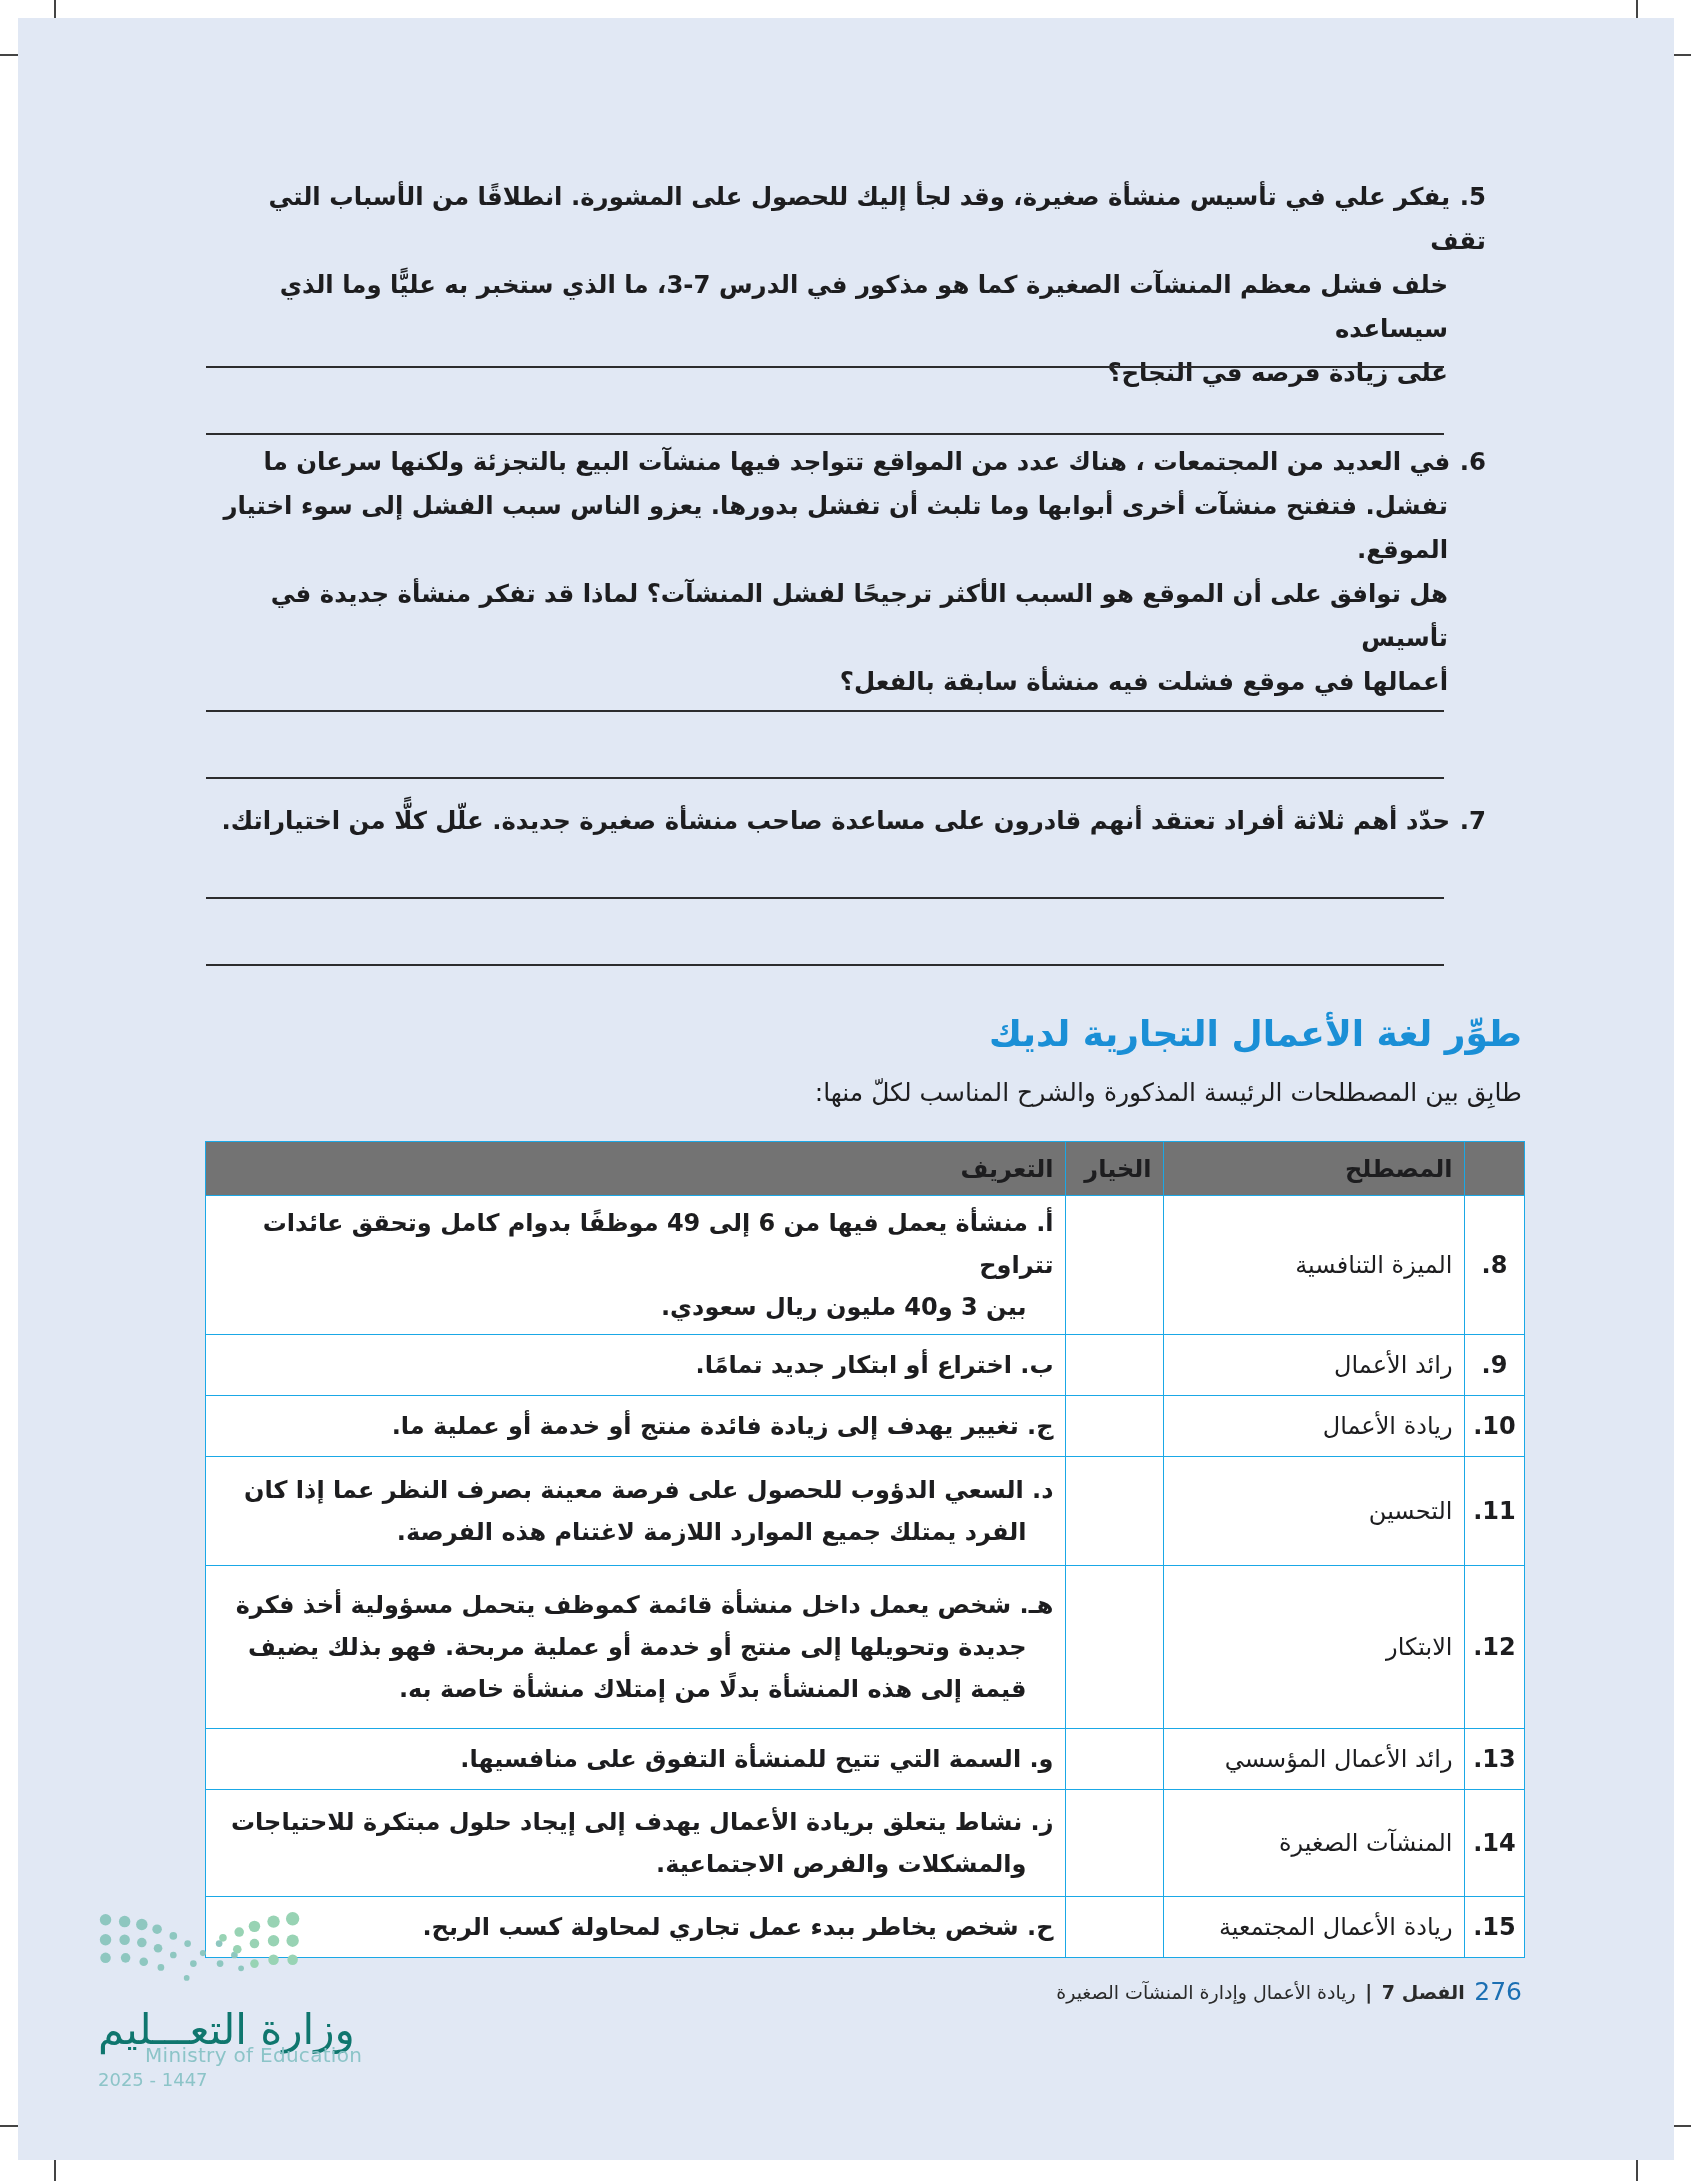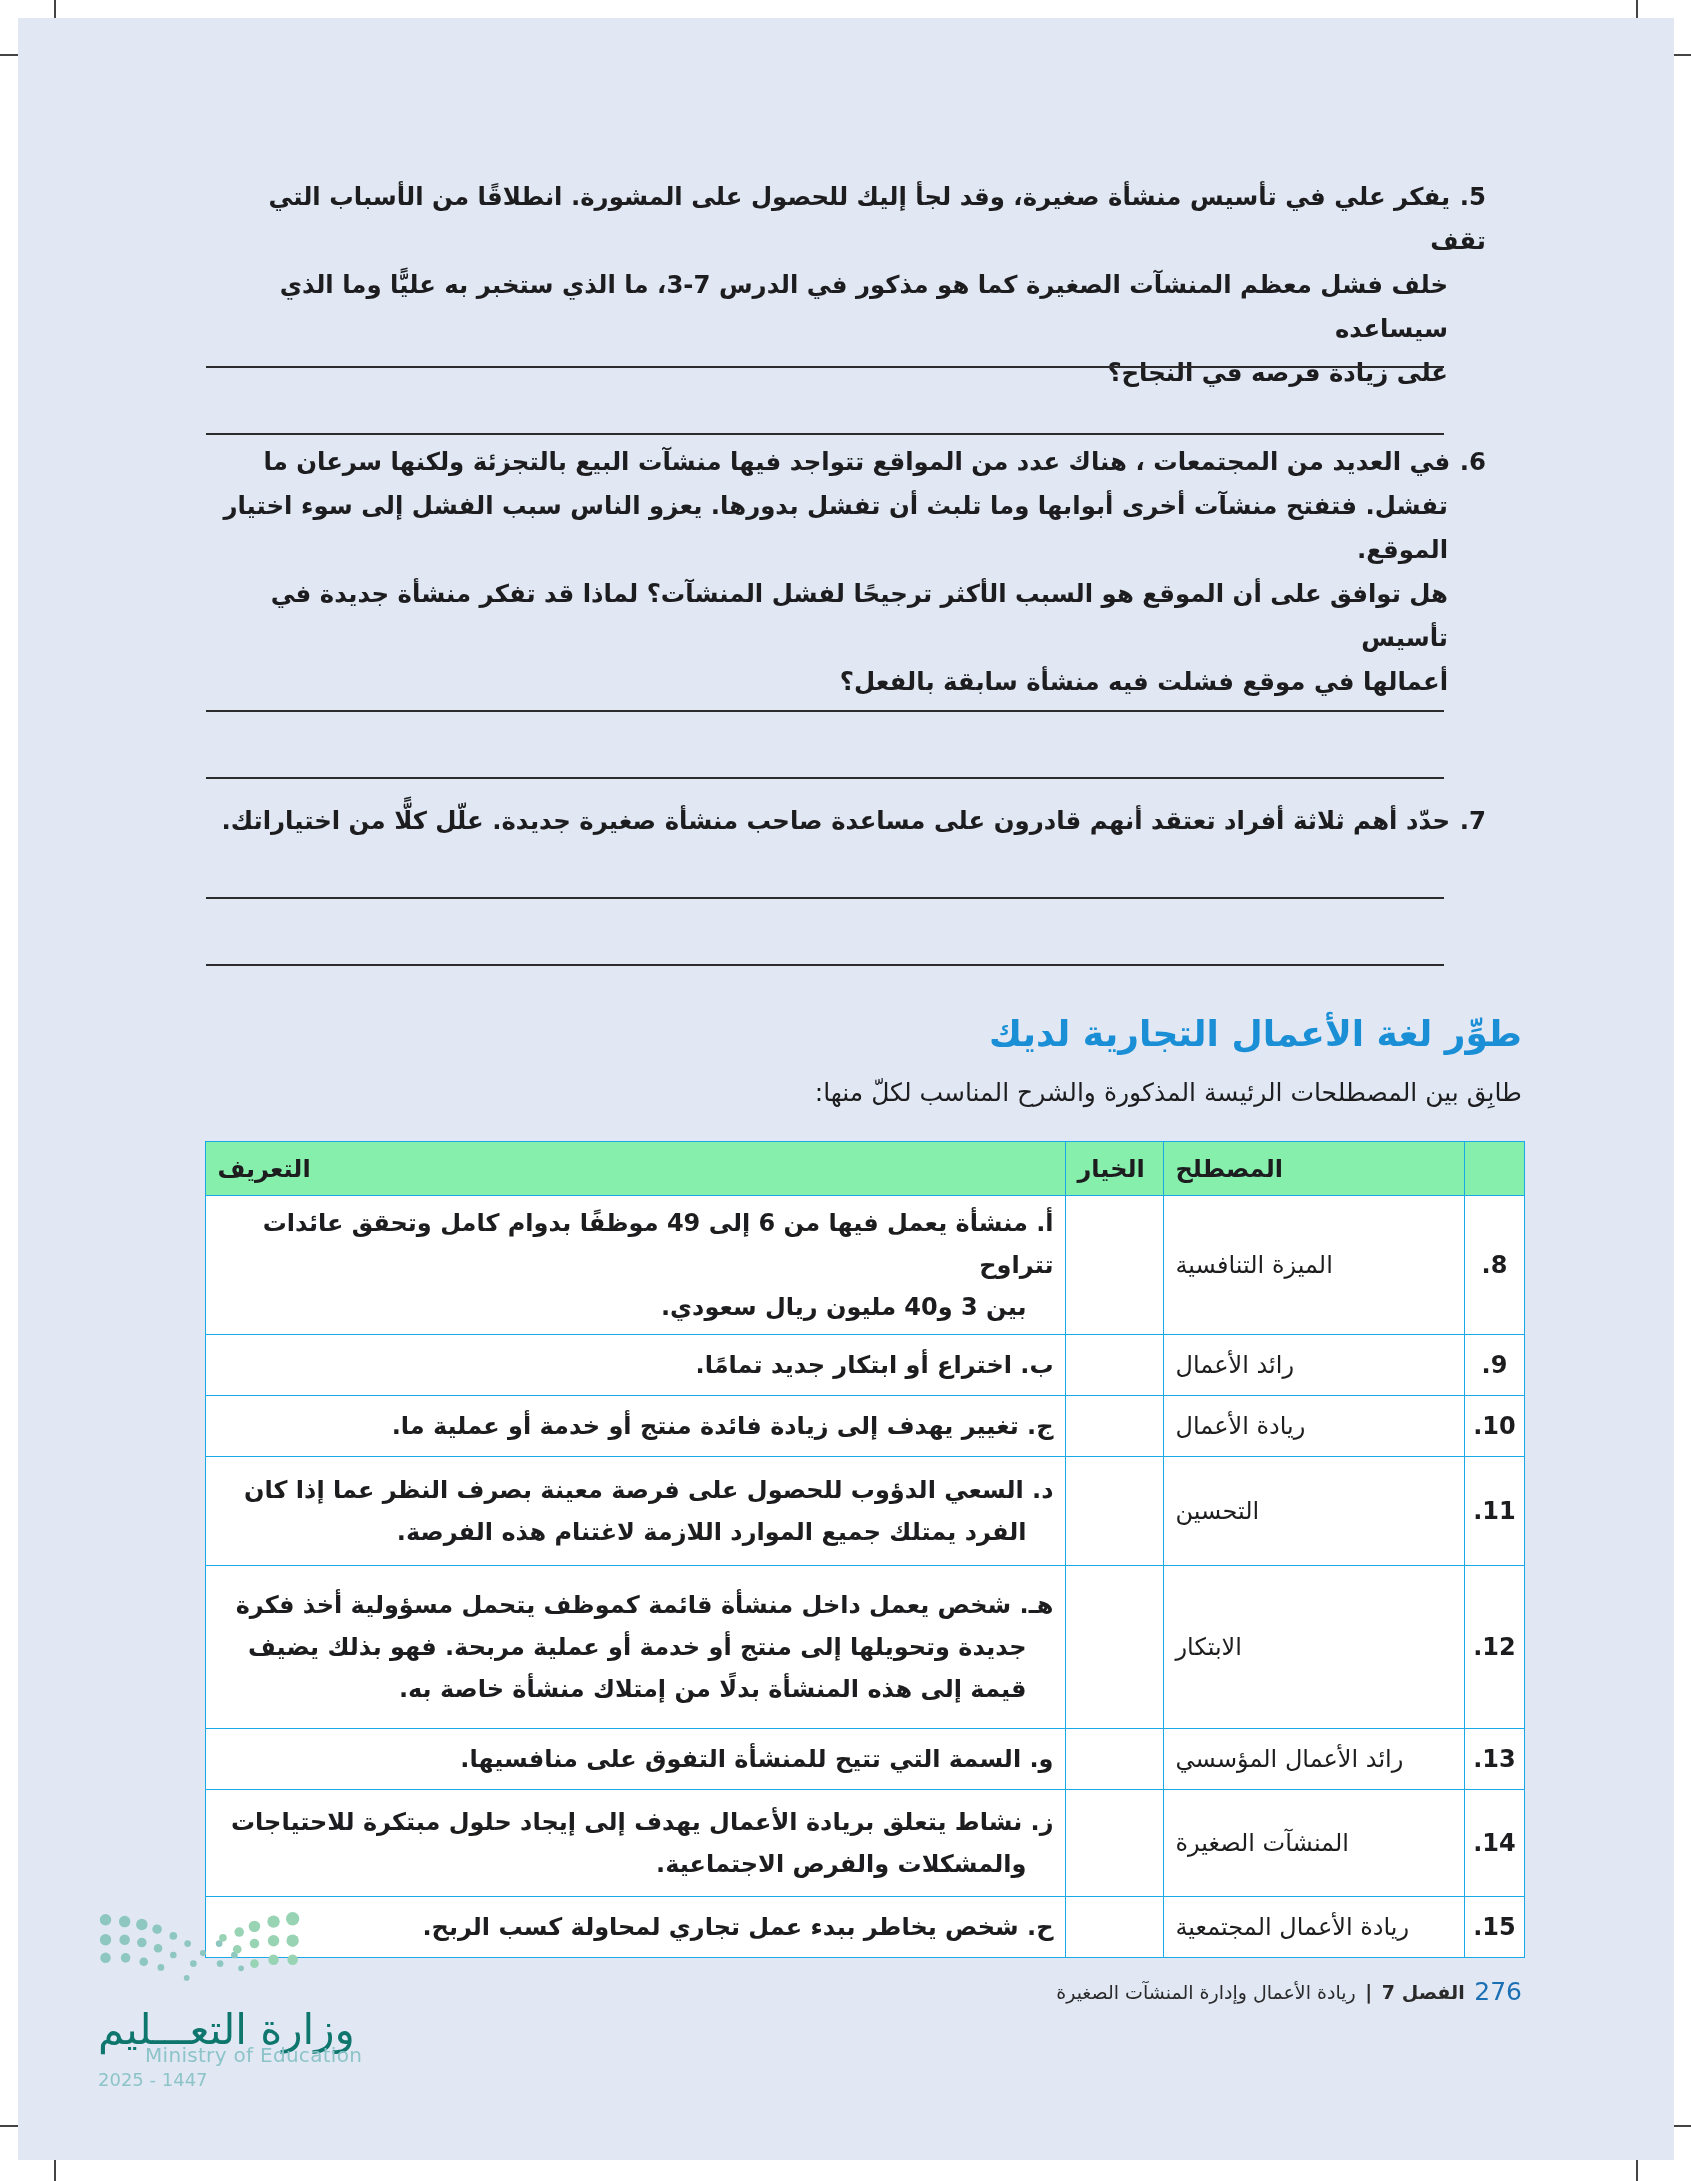--- a/index.html
+++ b/index.html
@@ -40,24 +40,24 @@
     background:#ffffff;
   }
   table.match td, table.match th {
     border:1.9px solid #1aa8e6;
     vertical-align:middle;
     font-size:24px;
     line-height:42px;
     padding:5.7px 11.5px;
   }
   table.match thead th {
-    background:#86efac; font-weight:bold; height:38px; text-align:left;
+    background:#737373; font-weight:bold; height:38px; text-align:right;
   }
   table.match td.n { font-weight:bold; text-align:center; padding:0 5.7px; }
-  table.match td.term { text-align:left; }
+  table.match td.term { text-align:right; }
   table.match td.def { text-align:right; font-weight:bold; }
   table.match td.def .line2 { display:block; padding-right:27px; }
   .logo { position:absolute; left:96px; top:1912px; width:210px; }
   .logo svg { display:block; }
   .logo-ar { position:absolute; left:98px; top:2005px; font-size:42px; color:#0f766e; direction:rtl; letter-spacing:1.9px; }
   .logo-en { position:absolute; left:98px; top:2043px; font-size:20px; color:#8cc4c8; letter-spacing:0.3px;margin-left:47px; }
   .logo-yr { position:absolute; left:98px; top:2069px; font-size:18px; color:#8cc4c8; }
   .footer {
     position:absolute; right:170px; top:1977px; direction:rtl;
     font-size:19px; color:#2a2a2a; display:flex; align-items:center; gap:9.6px;

